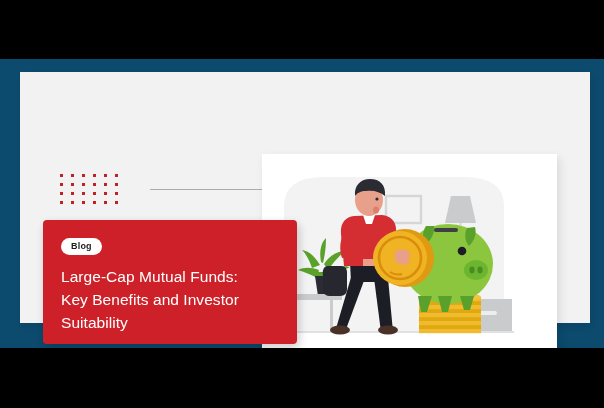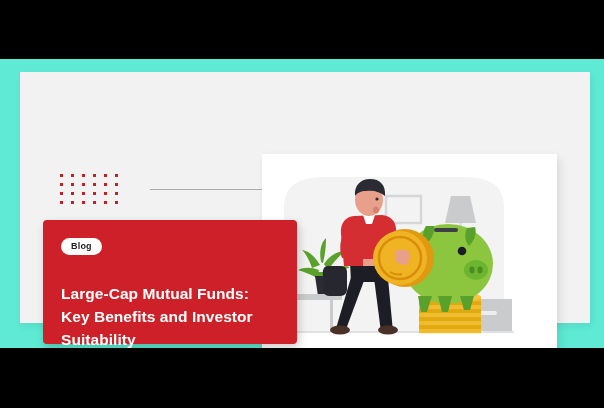--- a/index.html
+++ b/index.html
@@ -32,21 +32,21 @@
   .letterbox.top { top: 0; height: 59px; }
   .letterbox.bottom { top: 348px; height: 60px; }
 
   
   #page {
     position: absolute;
     left: 0;
     top: 59px;
     width: 604px;
     height: 289px;
-    background: #5eead4;
+    background: #0c4a6e;
   }
 
   
   #outer-panel {
     position: absolute;
     left: 20px;
     top: 13px;
     width: 570px;
     height: 251px;
     background: #f2f2f3;
@@ -122,24 +122,24 @@
     color: #1d1d1f;
     font-size: 9px;
     font-weight: bold;
     letter-spacing: 0.2px;
     padding: 4px 10px 4px 10px;
     border-radius: 11px;
     line-height: 1;
   }
 
   #headline {
-    margin-top: 28px;
+    margin-top: 11px;
     color: #ffffff;
     font-size: 15.5px;
-    font-weight: 700;
+    font-weight: 400;
     line-height: 1.47;
     letter-spacing: 0.05px;
     white-space: pre-line;
   }
 </style>
 </head>
 <body>
 
 <div id="stage">
 

